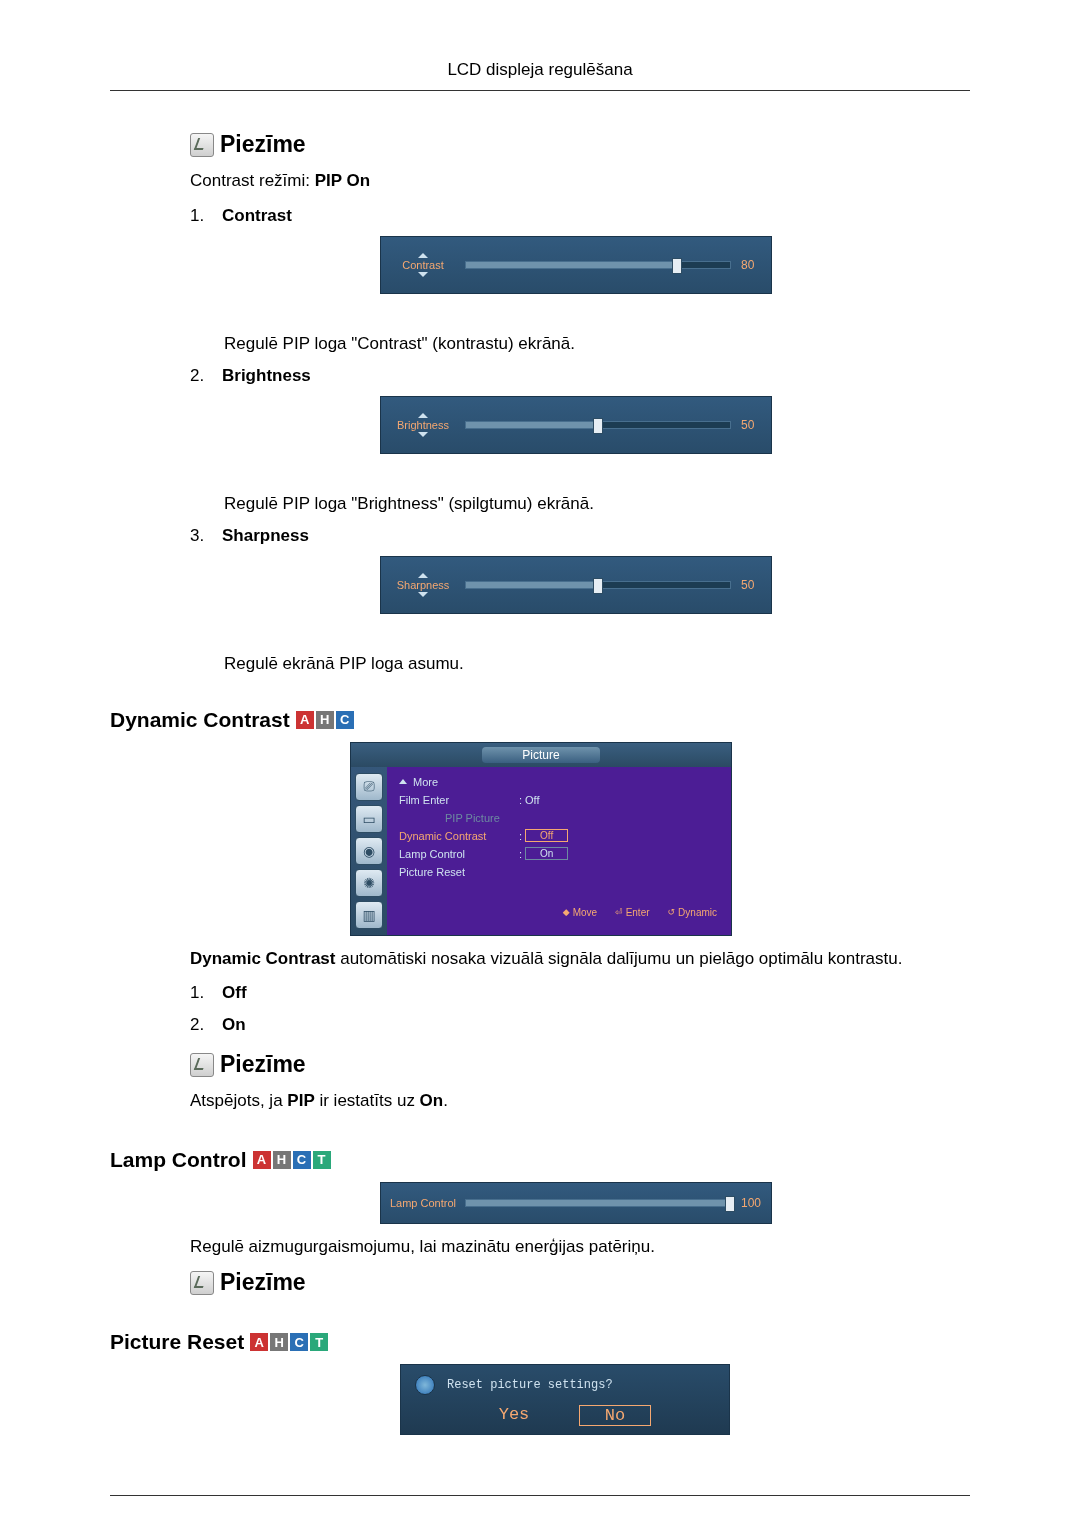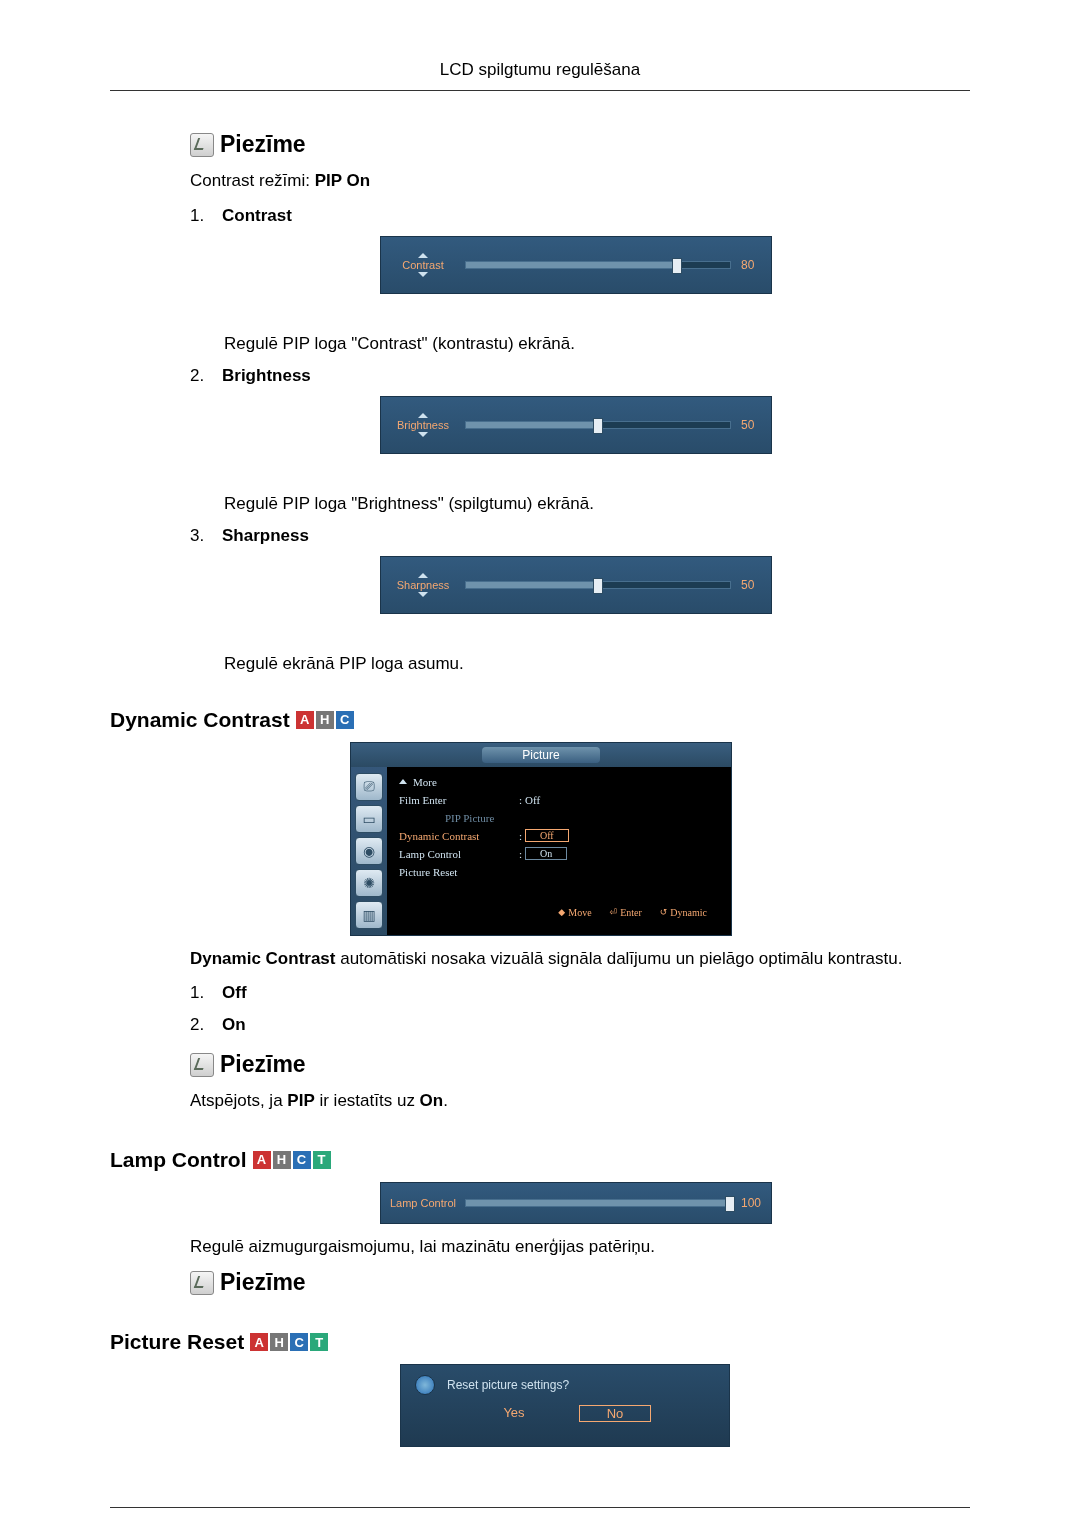--- a/index.html
+++ b/index.html
@@ -157,21 +157,21 @@
   .tag.H{background:#777;}
   .tag.C{background:#2a6fb5;}
   .tag.T{background:#2aa87a;}
 
   
   .osd {
     width: 380px;
     margin-left: 240px;
     font-size: 12px;
     color: #cfe2ef;
-    background: #000000;
+    background: #4c1d95;
     border: 1px solid #1a344a;
   }
   .osd-top {
     background: linear-gradient(#3a5f80,#2b4a63);
     display:flex;
     justify-content:center;
     padding:4px 0;
   }
   .osd-tab {
     background: linear-gradient(#6f93ac,#3a5f80);
@@ -189,21 +189,21 @@
   }
   .osd-ico {
     width:26px;height:26px;
     background: linear-gradient(#dfeaf2,#9fb8cb);
     border-radius:4px;
     border:1px solid #2d4c63;
     position:relative;
     display:flex;align-items:center;justify-content:center;
     color:#2d4c63;font-size:14px;
   }
-  .osd-main { flex:1; padding:6px 14px 2px 12px;font-family:Liberation Serif, serif; }
+  .osd-main { flex:1; padding:6px 4px 2px 12px; }
   .osd-row { display:flex; align-items:center; height:18px; font-size:11px; }
   .osd-row .l { width:120px; }
   .osd-row .c { width:6px; }
   .osd-row .v { flex:1; }
   .osd-row.dis .l{ color:#6d8aa1;margin-left:46px; }
   .osd-row.sel .l{ color:#f5a871; }
   .osd-row.sel .vbox, .osd-row.lamp .vbox {
     display:inline-block; padding:0 14px;
     border:1px solid #f5a871; color:#f5a871; font-size:10px;
   }
@@ -216,49 +216,49 @@
     font-size:10px; color:#f5a871; padding:4px 10px 6px 10px;
   }
   .osd-foot span{display:inline-flex;align-items:center;gap:3px;}
   .mini{font-size:9px;color:#f5a871;}
 
   
   .reset-box{
     width:300px;margin-left:290px;
     background:linear-gradient(#294c6a,#1f3a51);
     border:1px solid #1a344a;
-    padding:10px 14px 24px 14px;
-    color:#cfe2ef;font-size:12px;
+    padding:10px 14px 8px 14px;
+    color:#cfe2ef;font-size:12px;font-family:Liberation Mono, monospace;
   }
   .reset-head{display:flex;align-items:center;gap:12px;margin-bottom:10px;}
   .reset-ico{
     width:18px;height:18px;border-radius:50%;
     background:radial-gradient(#7fb7d9,#2a6fb5);
     border:1px solid #1a344a;
   }
   .reset-btns{display:flex;gap:30px;justify-content:center;}
   .reset-btn{
-    width:70px;text-align:center;font-size:13px;
+    width:70px;text-align:center;font-size:17px;
     color:#f5a871;
   }
   .reset-btn.no{border:1px solid #f5a871;}
 
   .footer-line{
     border-top:1px solid #333;
     margin-top:60px;
   }
 
   .inline-b{font-weight:bold;}
 </style>
 </head>
 <body>
 
 <div class="page">
   <div class="header-line">
-    <span>LCD spilgtumu regulēšana</span>
+    <span>LCD displeja regulēšana</span>
   </div>
 
   <div class="content">
 
     <div class="note-row">
       <span class="note-icon"></span>
       <span class="note-label">Piezīme</span>
     </div>
     <div class="body-text">
       <span>Contrast režīmi: </span><span class="inline-b">PIP On</span>

